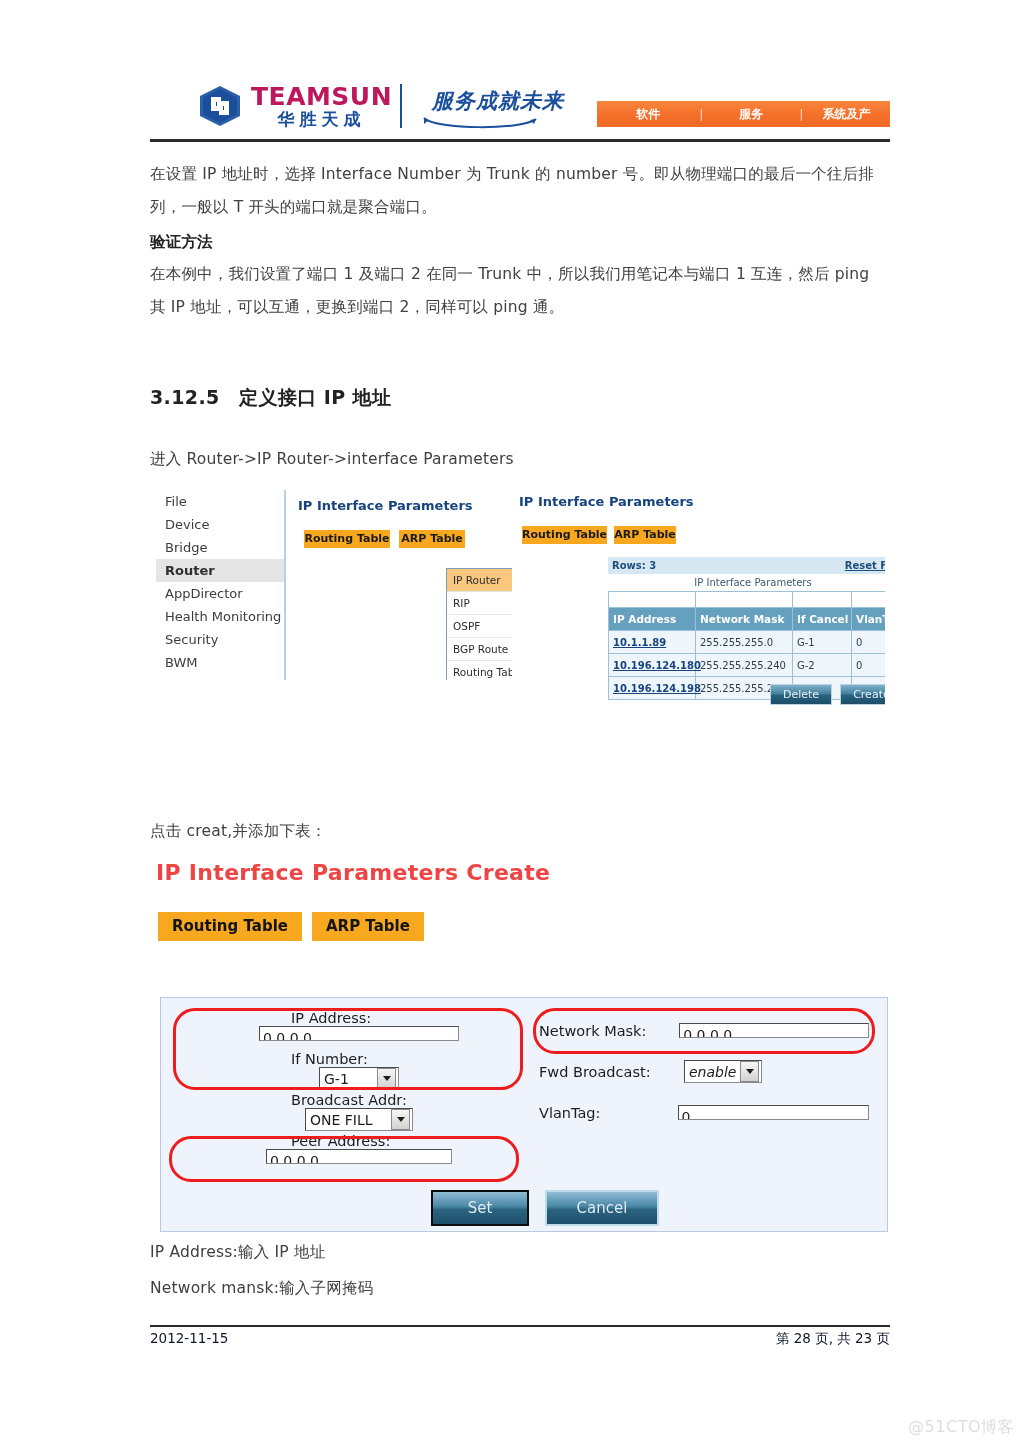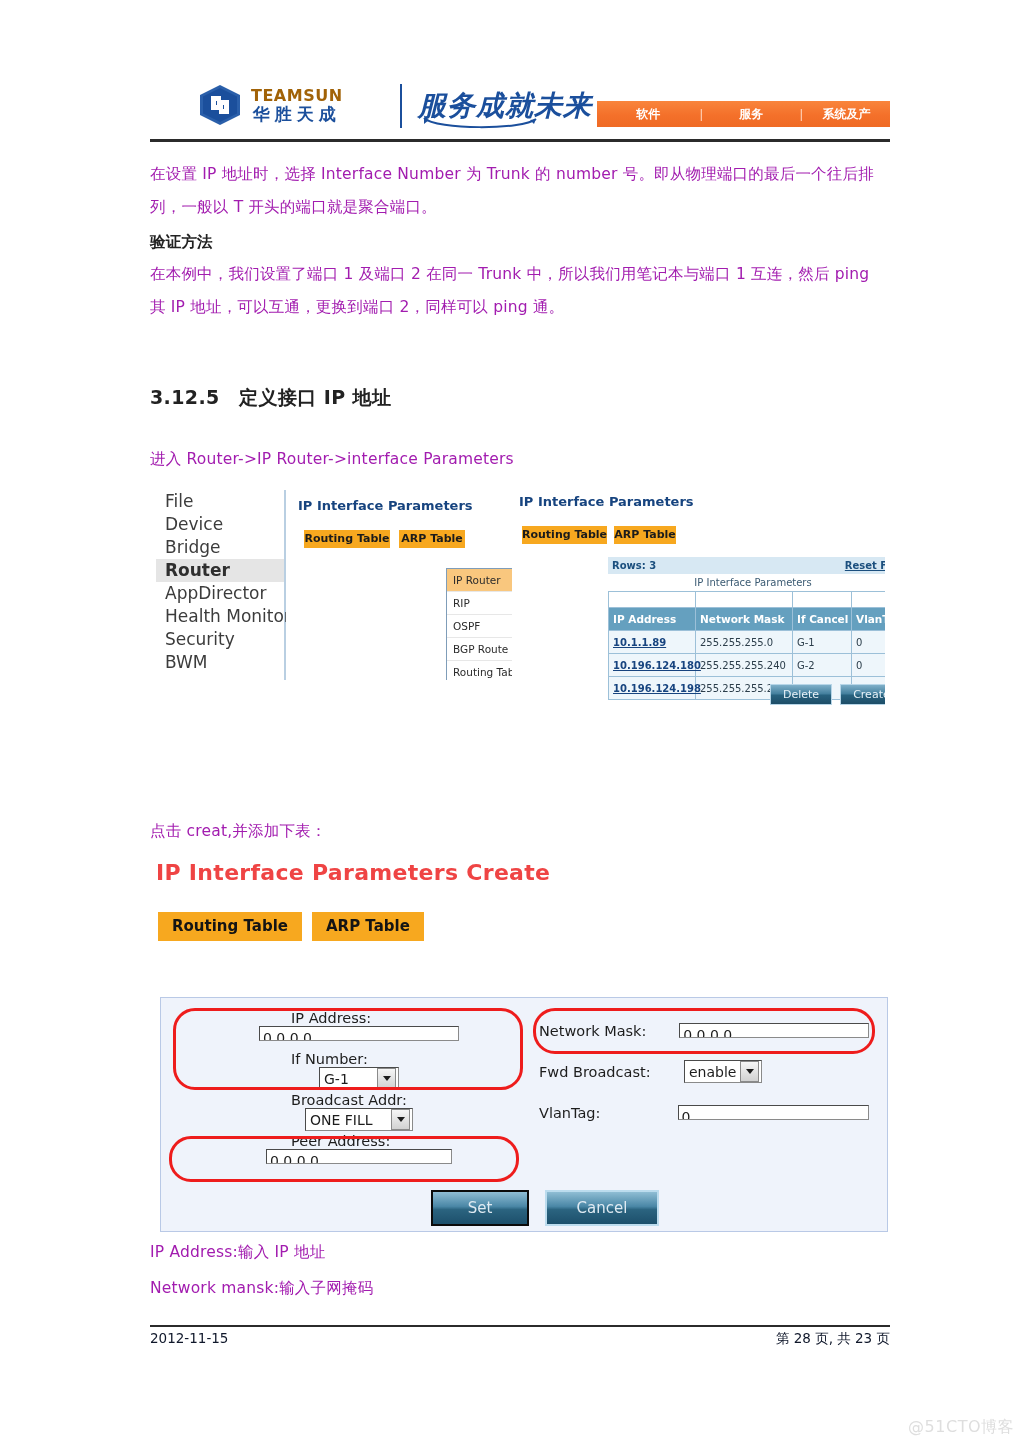--- a/index.html
+++ b/index.html
@@ -47,47 +47,47 @@
     top: 6px;
     display: flex;
     align-items: center;
     gap: 9px;
   }
   .logo-mark { width: 44px; height: 42px; display:block; }
   .logo-words { line-height: 1; }
   .logo-en {
     font-family: "DejaVu Sans", sans-serif;
     font-weight: 700;
-    font-size: 16px;
+    font-size: 25px;
     letter-spacing: 0.5px;
-    color: #a16207;
+    color: #be185d;
   }
   .logo-cn {
     font-family: "DejaVu Sans", sans-serif;
     font-weight: 700;
     font-size: 17px;
     letter-spacing: 5px;
     color: #1b4f9c;
     text-align: center;
     margin-top: 2px;
   }
   .logo-divider {
     position: absolute;
     left: 250px;
     top: 6px;
     width: 2px;
     height: 44px;
     background: #1b4f9c;
   }
   .slogan {
     position: absolute;
-    left: 268px;
+    left: 282px;
     top: 9px;
     font-family: "DejaVu Sans", sans-serif;
-    font-size: 28px;
+    font-size: 21px;
     font-style: italic;
     font-weight: 700;
     color: #1b4f9c;
     letter-spacing: 1px;
   }
   .slogan-arc { position:absolute; left:268px; top:38px; width:125px; height:16px; }
 
   .navbar {
     position: absolute;
     left: 447px;
@@ -116,21 +116,21 @@
   .nav-c { width: 90px; text-align: left; }
 
   
   .para {
     position: absolute;
     left: 150px;
     width: 740px;
     font-family: "DejaVu Sans", sans-serif;
     font-size: 15.5px;
     line-height: 33px;
-    color: #a21caf;
+    color: #404040;
     letter-spacing: 0.2px;
   }
   .para.bold { font-weight: 700; color: #222; }
 
   .h-section {
     position: absolute;
     left: 150px;
     font-family: "DejaVu Sans", sans-serif;
     font-size: 19px;
     font-weight: 700;
@@ -151,21 +151,21 @@
   }
   .shotA .sidebar {
     position: absolute; left:0; top:0; width:128px; height:190px;
     background: #ffffff;
     border-right: 2px solid #b9cfe2;
   }
   .shotA .sb-item {
     height: 23px;
     line-height: 23px;
     padding-left: 9px;
-    font-size: 17px;
+    font-size: 13px;
     color: #3c3c3c;
     white-space: nowrap;
   }
   .shotA .sb-item.active {
     background: #e5e5e5;
     color: #2f2f2f;
     font-weight: bold;
   }
   .shotA .content {
     position: absolute; left:130px; top:0; right:0; bottom:0;
@@ -380,21 +380,21 @@
     color: #1d1d1d;
     box-sizing: border-box;
     display: flex;
     align-items: center;
     justify-content: space-between;
     padding: 0 0 0 4px;
     white-space: nowrap;
   }
   .w-sel1 { width: 80px; }
   .w-sel2 { width: 108px; }
-  .w-sel3 { width: 78px; }
+  .w-sel3 { width: 78px; font-style: italic; }
   .tselect .arrowbox {
     width: 17px; height: 19px;
     margin-right: 2px;
     background: linear-gradient(180deg,#f6f6f6,#d2d2d2);
     border: 1px solid #8a8a8a;
     display: flex; align-items: center; justify-content: center;
   }
   .tselect .caret {
     width: 0; height: 0;
     border-left: 4px solid transparent;

